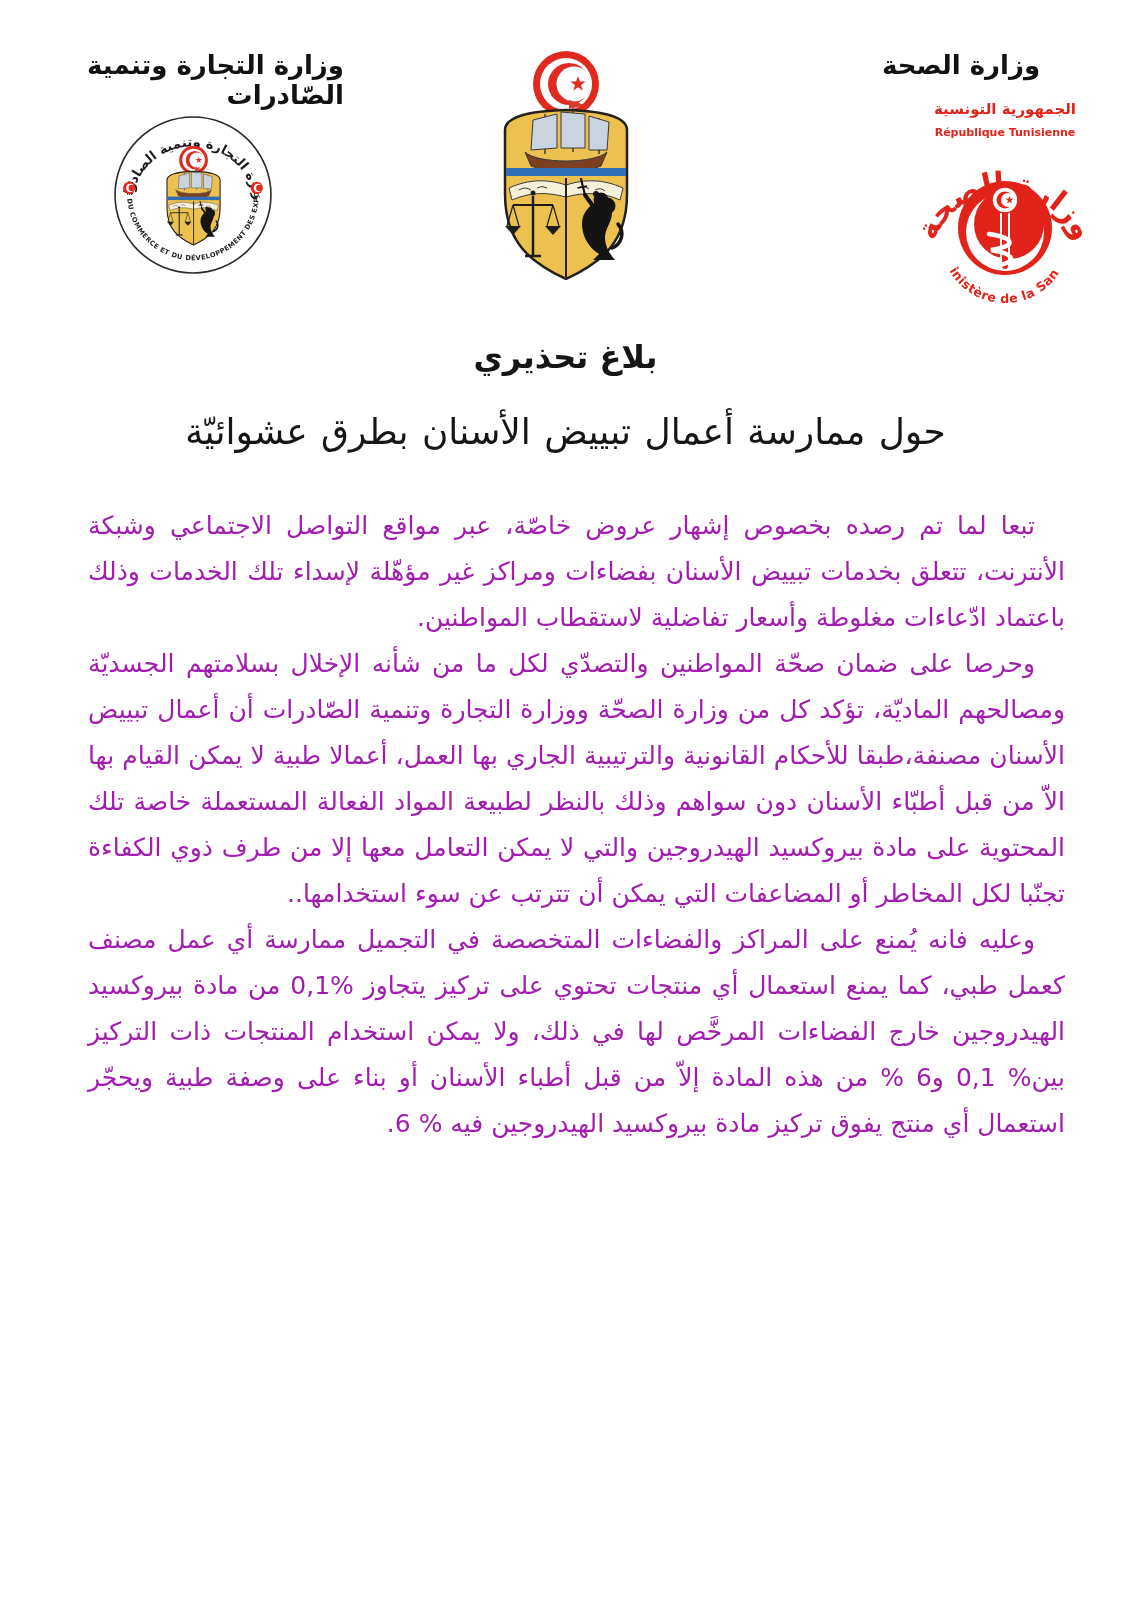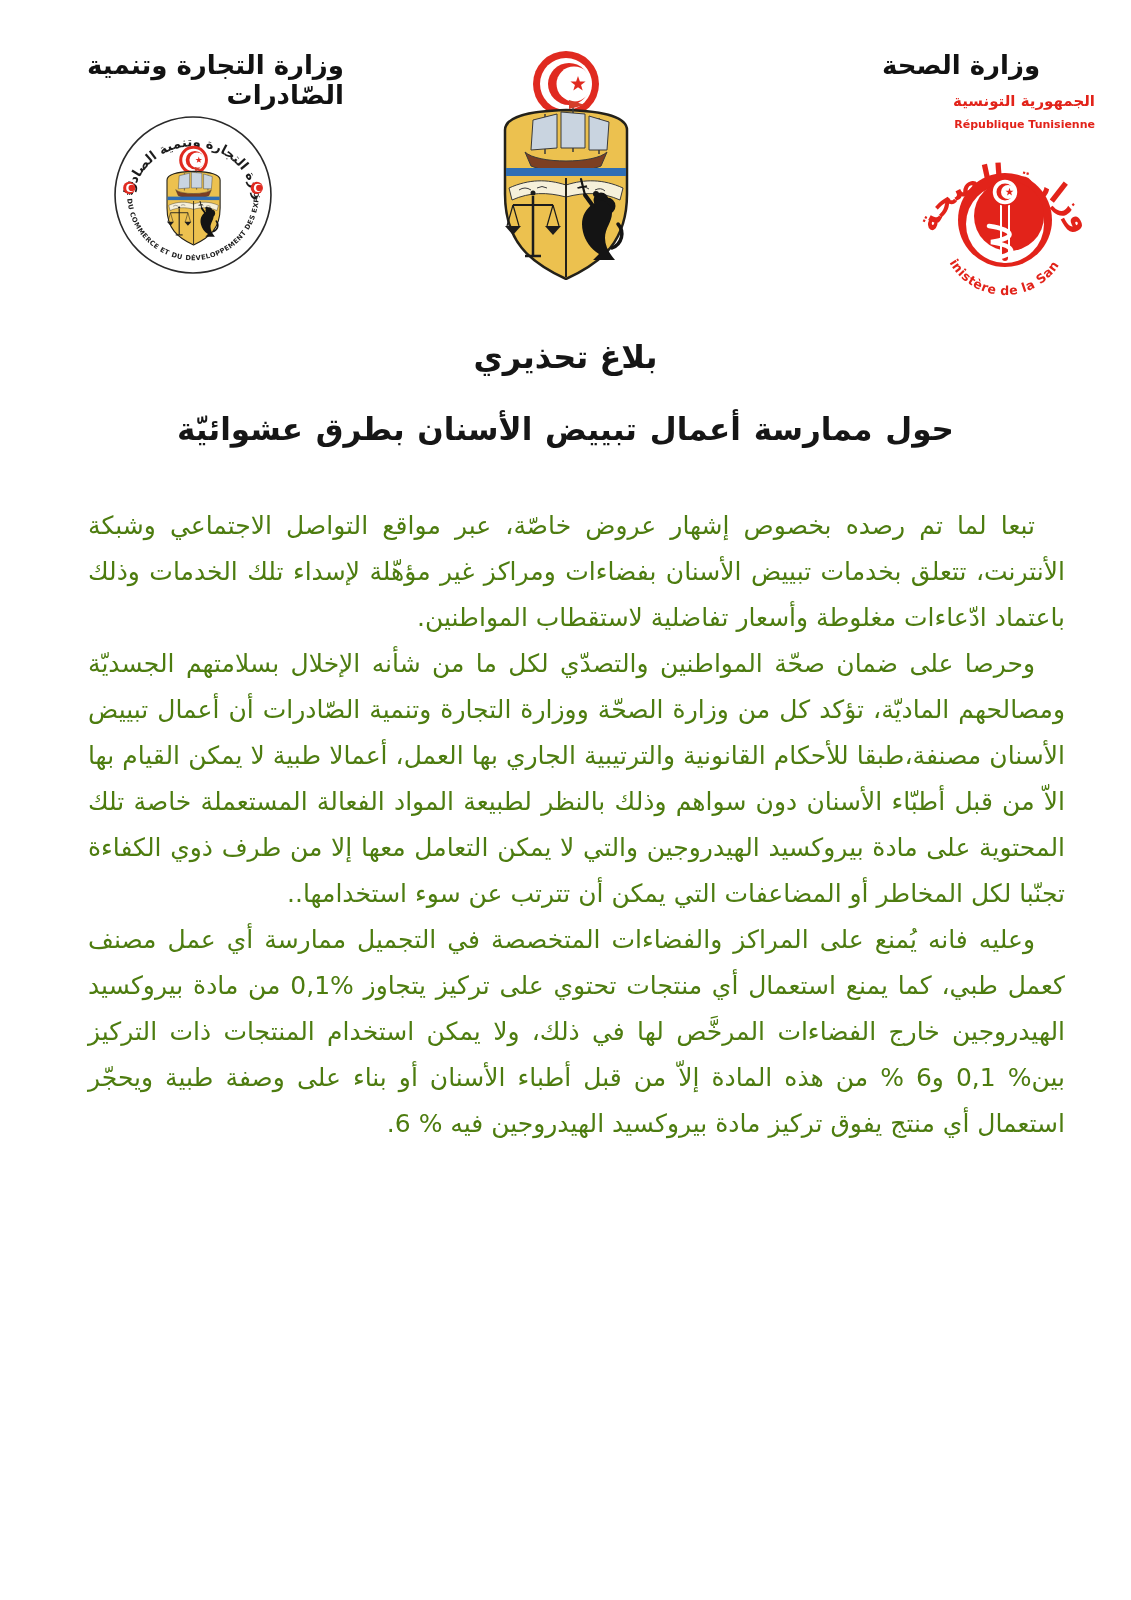--- a/index.html
+++ b/index.html
@@ -15,39 +15,39 @@
     font-size:26px; font-weight:bold; direction:rtl;
     color:#121212; letter-spacing:0;
   }
   .health-name{
     position:absolute; top:50px; right:70px; width:200px;
     text-align:center; font-size:26px; font-weight:bold; direction:rtl;
     color:#121212;
   }
   .commerce-seal{ position:absolute; left:112px; top:114px; width:162px; height:162px; }
   .national-emblem{ position:absolute; left:479px; top:48px; width:174px; height:232px; }
-  .health-logo{ position:absolute; left:915px; top:92px; width:180px; height:214px; }
+  .health-logo{ position:absolute; left:915px; top:100px; width:180px; height:214px; text-align:center; }
   .health-republic-ar{ font-size:15px; font-weight:bold; color:#e2231a; direction:rtl; line-height:18px; }
   .health-republic-fr{ font-size:11px; font-weight:bold; color:#e2231a; line-height:14px;margin-top:8px; }
   .health-emblem-svg{ display:block; margin-top:0px; }
   
   .doc-title{
     position:absolute; top:338px; left:0; width:100%;
     text-align:center; font-size:32px; font-weight:bold; direction:rtl;
   }
   .doc-subtitle{
     position:absolute; top:411px; left:0; width:100%;
-    text-align:center; font-size:31px; font-weight:bold; direction:rtl;
+    text-align:center; font-size:36px; font-weight:normal; direction:rtl;
     word-spacing:2px;
   }
   
   .doc-body{
     position:absolute; top:503px; right:66px; width:977px;
     direction:rtl; text-align:justify; text-justify:inter-word;
-    font-size:25px; line-height:46px; color:#4d7c0f;
+    font-size:25px; line-height:46px; color:#a21caf;
   }
   .para{ text-indent:30px; margin:0; }
   .para-gap{ margin-top:46px; }
   
   .seal-ar-text{ font-size:13px; font-weight:bold; fill:#1c1c1c; }
   .seal-fr-text{ font-size:6.6px; font-weight:bold; fill:#1c1c1c; letter-spacing:.4px; }
   .sahha-arc{ font-size:30px; font-weight:bold; fill:#e2231a; }
   .sante-arc{ font-size:12.5px; font-weight:bold; fill:#e2231a; letter-spacing:.5px; }
 </style>
 </head>

